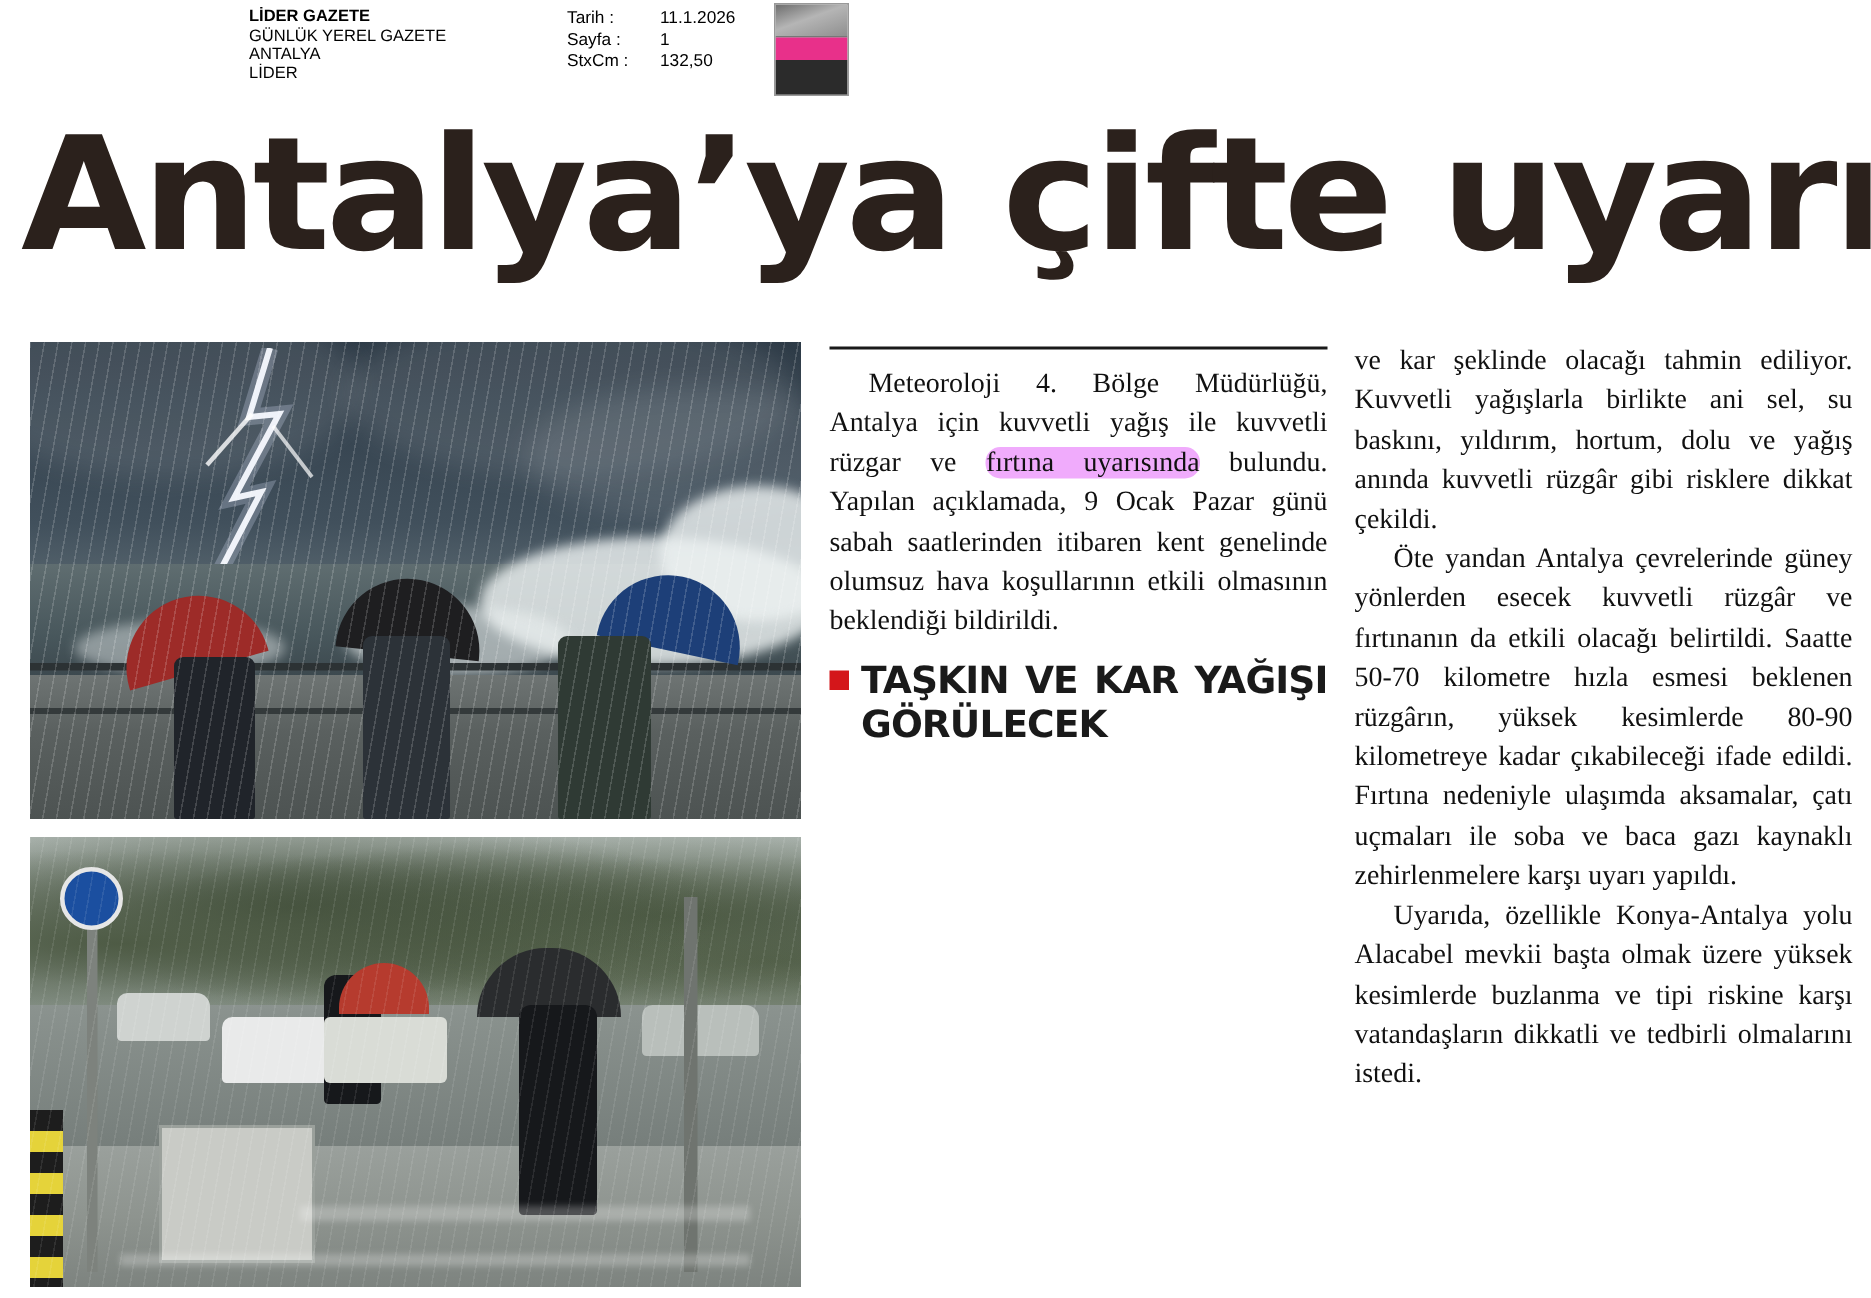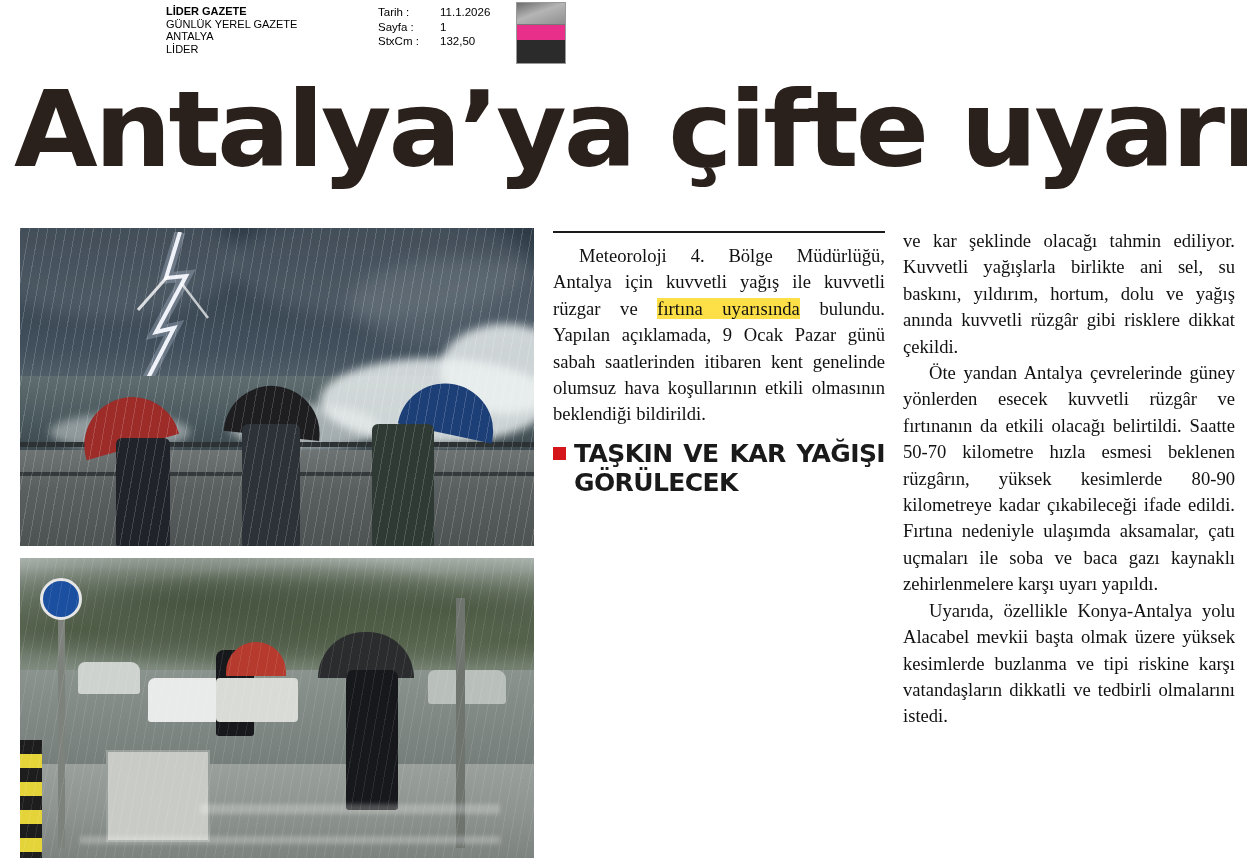--- a/index.html
+++ b/index.html
@@ -290,21 +290,21 @@
   .byline-rule {
     border-top: 2px solid #1a1a1a;
     margin: 3px 0 10px 0;
   }
   p.para {
     margin: 0 0 0 0;
     text-indent: 26px;
   }
   p.para.first { text-indent: 26px; }
   .lead { font-weight: bold; letter-spacing: 0.2px; }
-  .hl-green { background: #fde047; }
+  .hl-green { background: #f0abfc; border-radius: 10px; }
 
   .subhead {
     display: flex;
     align-items: flex-start;
     gap: 8px;
     margin: 11px 0 4px 0;
   }
   .subhead .sq {
     width: 13px; height: 13px;
     background: #d4161a;

